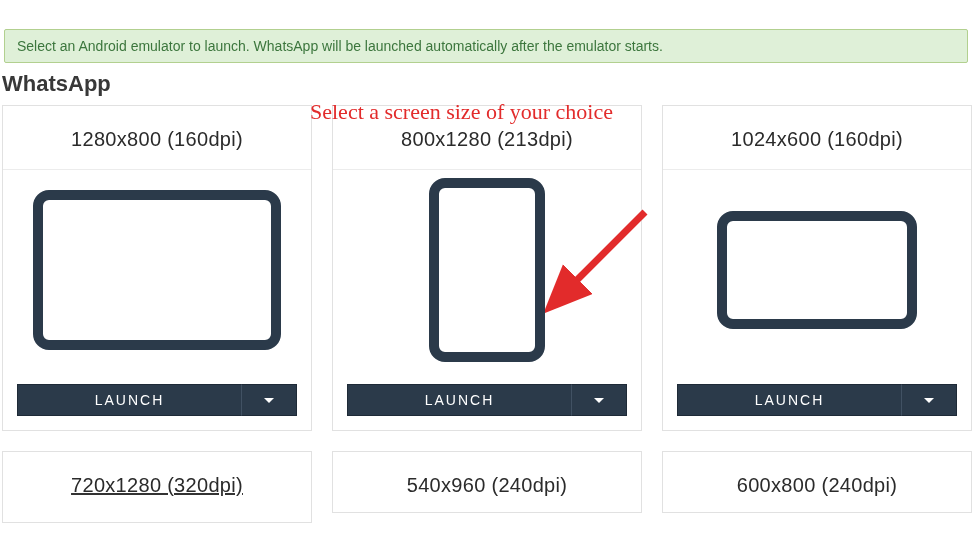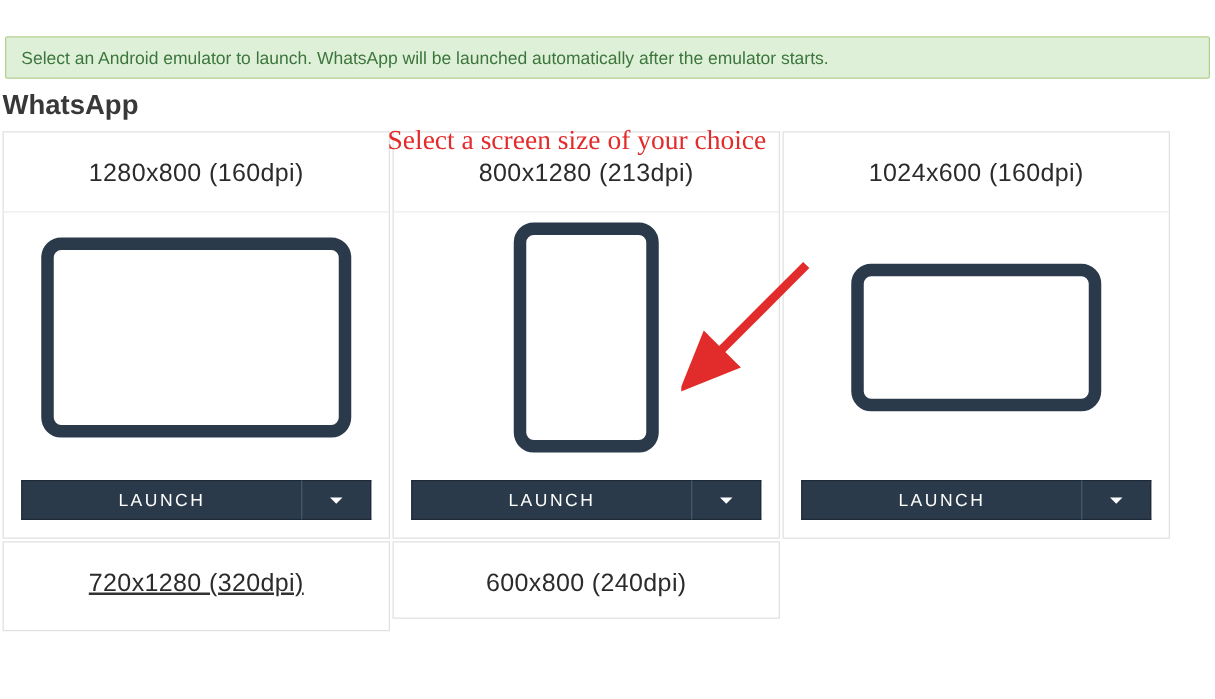--- a/index.html
+++ b/index.html
@@ -27,21 +27,21 @@
   }
   .section-title {
     font-size: 22px;
     font-weight: 700;
     color: #383838;
     margin: 4px 0 8px 2px;
   }
   .grid {
     display: grid;
     grid-template-columns: repeat(3, 310px);
-    gap: 2px;
+    gap: 20px;
     justify-content: start;
     padding: 0 2px;
   }
   .card {
     border: 1px solid #e1e1e1;
     background: #fff;
     display: flex;
     flex-direction: column;
   }
   .card-title {
@@ -166,16 +166,19 @@
         <div class="btn btn-drop">
           <div class="caret"></div>
         </div>
       </div>
     </div>
 
     <div class="card" style="height:72px;text-decoration:underline;">
       <div class="card-title" style="border-bottom:none;">720x1280 (320dpi)</div>
     </div>
     <div class="card" style="height:62px;">
+      <div class="card-title" style="border-bottom:none;">540x960 (240dpi)</div>
+    </div>
+    <div class="card" style="height:62px;">
       <div class="card-title" style="border-bottom:none;">600x800 (240dpi)</div>
     </div>
   </div>
 </div>
 
 </body></html>

